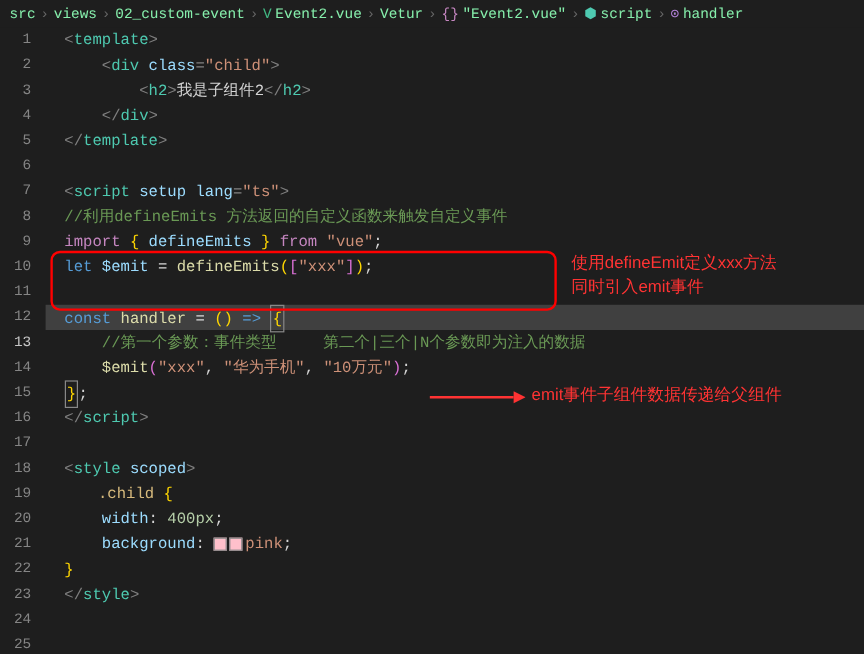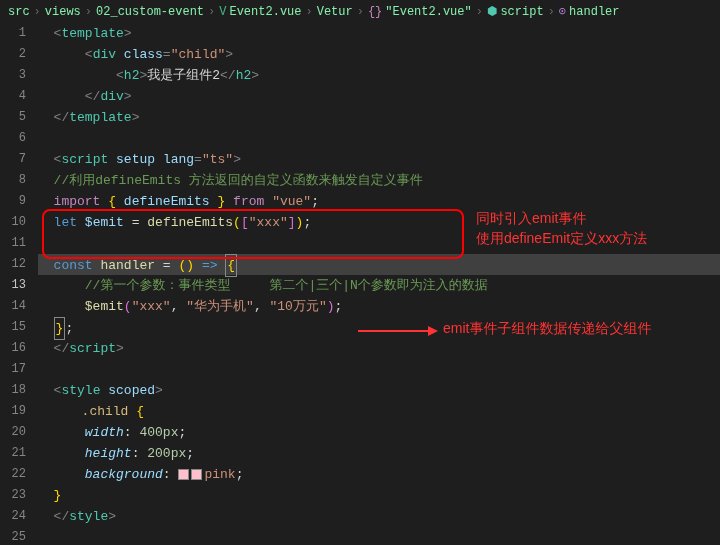--- a/index.html
+++ b/index.html
@@ -55,21 +55,21 @@
   .str { color: #ce9178; }
   .txt { color: #d4d4d4; }
   .kw { color: #c586c0; }
   .kw2 { color: #569cd6; }
   .fn { color: #dcdcaa; }
   .var { color: #9cdcfe; }
   .comment { color: #6a9955; }
   .brace-y { color: #ffd700; }
   .brace-p { color: #da70d6; }
   .num { color: #b5cea8; }
-  .prop { color: #9cdcfe; font-style: italic; }
+  .prop { color: #9cdcfe; }
   .val { color: #ce9178; }
   .selclass { color: #d7ba7d; margin-left: 28px; }
   .pinkbox { display: inline-block; width: 11px; height: 11px; background: #ffc0cb; vertical-align: middle; margin-right: 2px; border: 1px solid #888; }
   .redbox {
     position: absolute;
     border: 2px solid #f00;
     border-radius: 8px;
     pointer-events: none;
   }
   .anno {
@@ -159,29 +159,28 @@
     <div class="line"></div>
     <div class="line cursor-line">  <span class="kw2">const</span> <span class="fn">handler</span> <span class="txt">=</span> <span class="brace-y">()</span> <span class="kw2">=&gt;</span> <span class="cursor-box">{</span></div>
     <div class="line">      <span class="comment">//第一个参数：事件类型     第二个|三个|N个参数即为注入的数据</span></div>
     <div class="line">      <span class="fn">$emit</span><span class="brace-p">(</span><span class="str">"xxx"</span><span class="txt">, </span><span class="str">"华为手机"</span><span class="txt">, </span><span class="str">"10万元"</span><span class="brace-p">)</span><span class="txt">;</span></div>
     <div class="line">  <span class="cursor-box">}</span><span class="txt">;</span></div>
     <div class="line">  <span class="tag">&lt;/</span><span class="tagname">script</span><span class="tag">&gt;</span></div>
     <div class="line"></div>
     <div class="line">  <span class="tag">&lt;</span><span class="tagname">style</span> <span class="attr">scoped</span><span class="tag">&gt;</span></div>
     <div class="line">  <span class="selclass">.child</span> <span class="brace-y">{</span></div>
     <div class="line">      <span class="prop">width</span><span class="txt">: </span><span class="num">400px</span><span class="txt">;</span></div>
-    <div class="line">      <span class="prop">height</span><span class="txt">: </span><span class="num">200px</span><span class="txt">;</span></div>
     <div class="line">      <span class="prop">background</span><span class="txt">: </span><span class="pinkbox"></span><span class="pinkbox"></span><span class="val">pink</span><span class="txt">;</span></div>
     <div class="line">  <span class="brace-y">}</span></div>
     <div class="line">  <span class="tag">&lt;/</span><span class="tagname">style</span><span class="tag">&gt;</span></div>
 
     <div class="redbox" style="top:186px;left:4px;width:422px;height:50px;"></div>
     <div class="anno" style="top:186px;left:438px;">
+      <div>使用defineEmit定义xxx方法</div>
       <div>同时引入emit事件</div>
-      <div>使用defineEmit定义xxx方法</div>
     </div>
     <svg class="arrow" style="top:300px;left:320px;" width="80" height="16">
       <line x1="0" y1="8" x2="70" y2="8" stroke="#f33" stroke-width="2"></line>
       <polygon points="70,3 80,8 70,13" fill="#f33"></polygon>
     </svg>
     <div class="anno" style="top:296px;left:405px;">emit事件子组件数据传递给父组件</div>
   </div>
 </div>
 
 </body></html>

